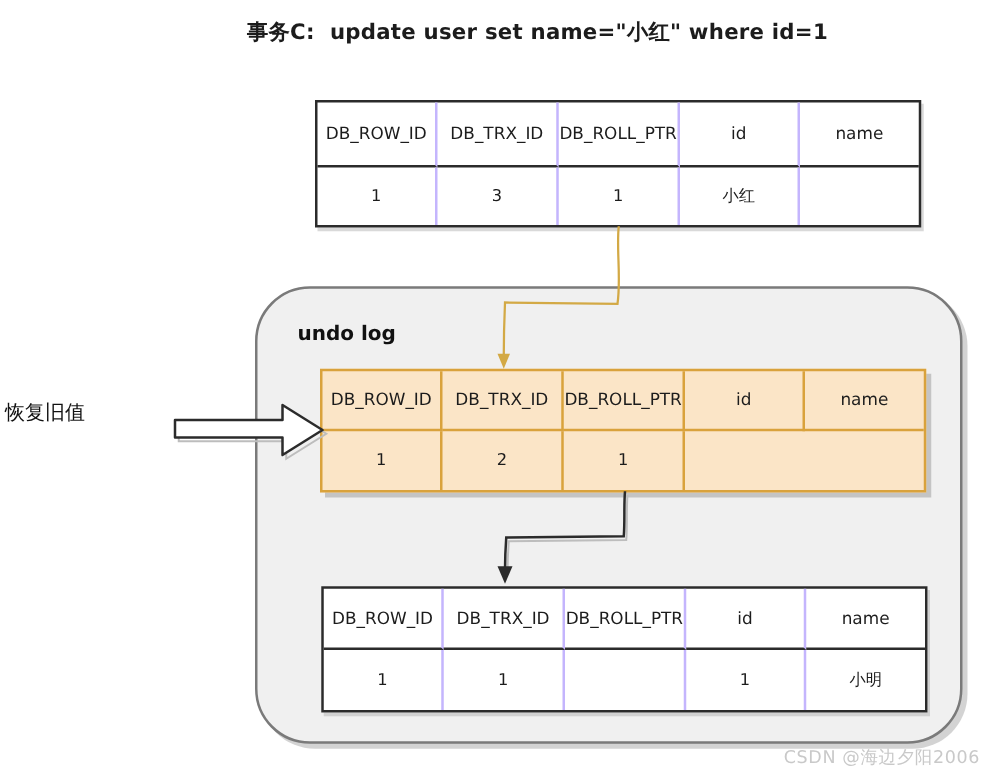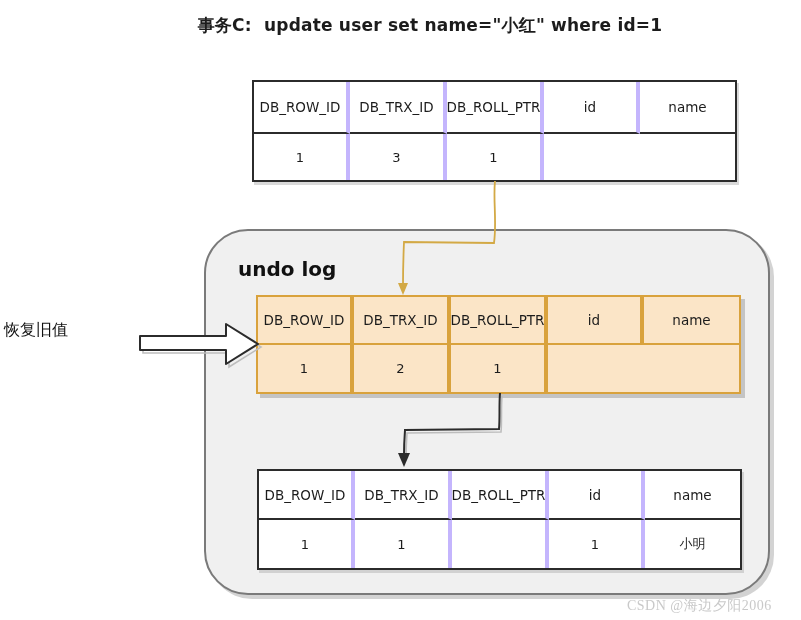--- a/index.html
+++ b/index.html
@@ -11,71 +11,72 @@
   .title{
     position:absolute;top:14px;left:430px;transform:translateX(-50%);
     font-size:17px;font-weight:600;white-space:pre;letter-spacing:.2px;
   }
   
   .undo-box{
     position:absolute;left:204px;top:229px;width:562px;height:362px;
     background:#f0f0f0;border:2px solid #7a7a7a;border-radius:44px;
     box-shadow:4px 4px 0 rgba(175,175,175,.55);
   }
-  .undo-label{position:absolute;left:238px;top:257px;font-size:20px;font-weight:600;color:#111;}
+  .undo-label{position:absolute;left:238px;top:257px;font-size:16px;font-weight:600;color:#111;}
   
   .tbl{
     position:absolute;display:grid;background:#ffffff;
     border:2px solid #2b2b2b;box-shadow:2px 3px 0 rgba(170,170,170,.45);
     grid-template-columns:96px 97px 97px 96px 95px;
   }
   .tbl .cell{
     display:flex;align-items:center;justify-content:center;
-    font-size:13px;border-right:4px solid #c4b5fd;border-bottom:2px solid #2b2b2b;
+    font-size:13px;border-right:2px solid #c4b5fd;border-bottom:2px solid #2b2b2b;
     overflow:hidden;white-space:nowrap;
   }
   .tbl .cell.head{font-size:13.5px;font-weight:500;}
   .tbl .cell:nth-child(5n){border-right:none;}
   .tbl .cell:nth-child(n+6){border-bottom:none;}
   .tbl-top{left:252px;top:80px;grid-template-rows:52px 46px;}
   .tbl-mid{
     left:256px;top:295px;grid-template-rows:48px 47px;
     background:#fbe5c7;border-color:#d9a23c;box-shadow:4px 4px 0 rgba(160,160,160,.55);
   }
   .tbl-mid .cell{border-color:#d9a23c;}
   .tbl-bot{left:257px;top:469px;grid-template-rows:49px 48px;}
   
   .left-note{
     position:absolute;left:4px;top:317px;width:128px;
     font-size:16px;line-height:26px;color:#111;font-weight:500;
   }
   
   .overlay{position:absolute;left:0;top:0;width:801px;height:620px;pointer-events:none;}
   
-  .watermark{position:absolute;left:627px;top:597px;font-size:14px;color:#c9c9c9;letter-spacing:.5px;font-family:Liberation Serif, serif;}
+  .watermark{position:absolute;left:627px;top:597px;font-size:14px;color:#c9c9c9;letter-spacing:.5px;}
 </style>
 </head>
 <body>
 
 <div id="canvas">
 
   <div class="title">事务C:  update user set name="小红" where id=1</div>
 
   <div class="undo-box"></div>
   <div class="undo-label">undo log</div>
 
   <div class="tbl tbl-top">
     <div class="cell head">DB_ROW_ID</div>
     <div class="cell head">DB_TRX_ID</div>
     <div class="cell head">DB_ROLL_PTR</div>
     <div class="cell head">id</div>
     <div class="cell head">name</div>
     <div class="cell">1</div>
     <div class="cell">3</div>
     <div class="cell">1</div>
+    <div class="cell">小红</div>
   </div>
 
   <div class="tbl tbl-mid">
     <div class="cell head">DB_ROW_ID</div>
     <div class="cell head">DB_TRX_ID</div>
     <div class="cell head">DB_ROLL_PTR</div>
     <div class="cell head">id</div>
     <div class="cell head">name</div>
     <div class="cell">1</div>
     <div class="cell">2</div>

